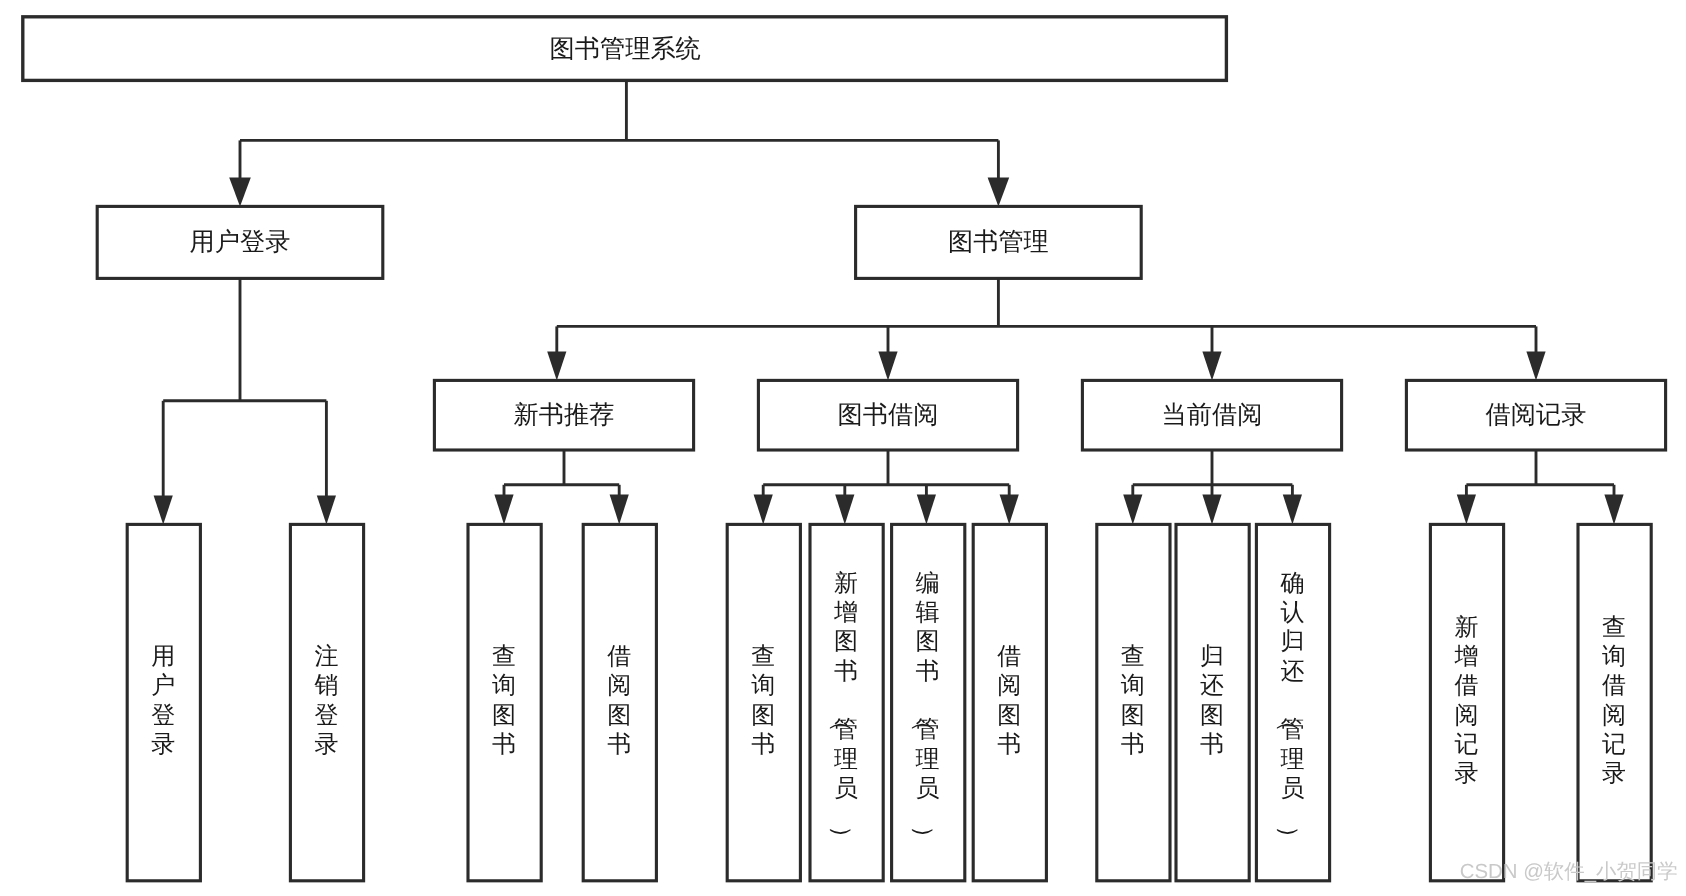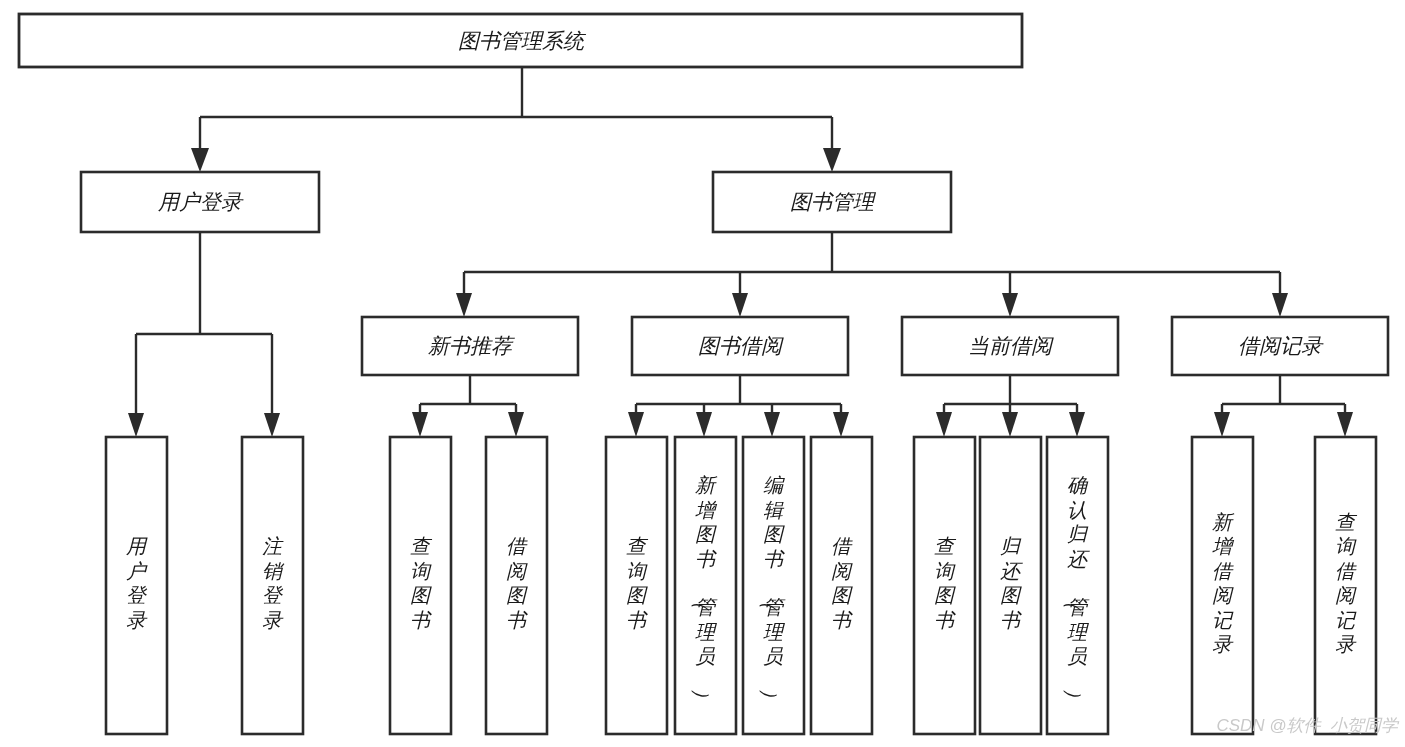--- a/index.html
+++ b/index.html
@@ -10,21 +10,20 @@
   }
   body {
     font-family: "Liberation Sans", "DejaVu Sans", sans-serif;
   }
   #diagram-root {
     position: relative;
     width: 1405px;
     height: 747px;
     overflow: hidden;
     background: #ffffff;
-    font-style: italic;
   }
   svg.canvas {
     position: absolute;
     left: 0;
     top: 0;
     width: 1405px;
     height: 747px;
     display: block;
   }
   .node-box {

